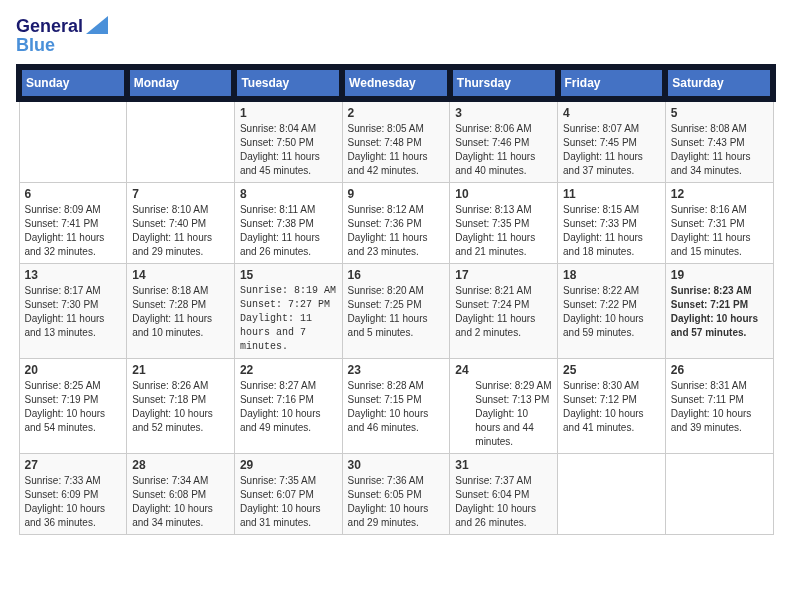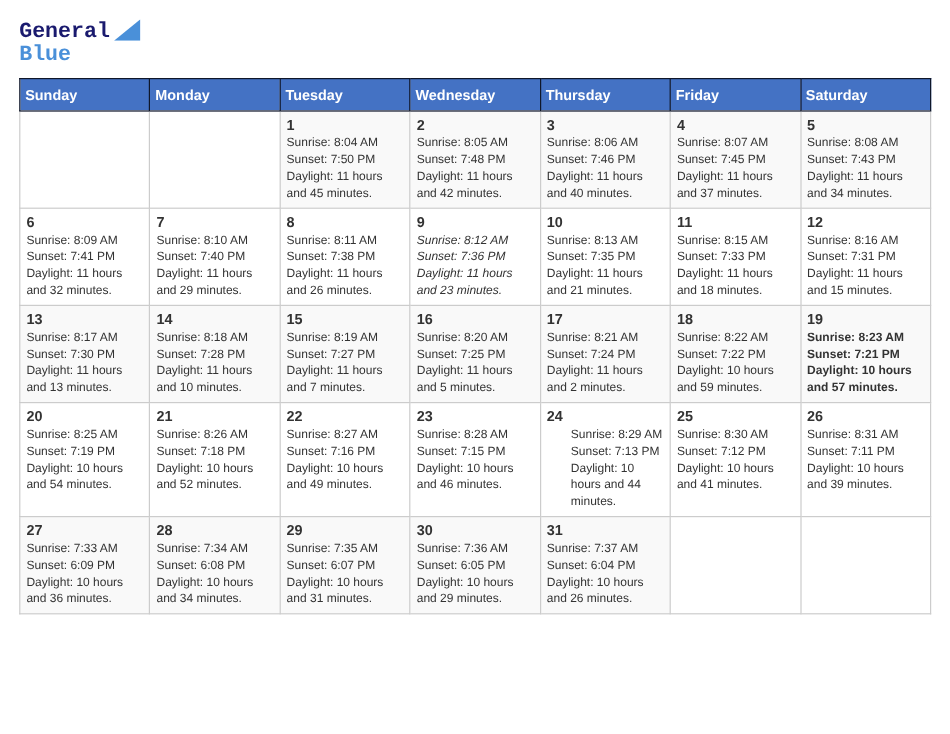--- a/index.html
+++ b/index.html
@@ -8,21 +8,20 @@
       background: #fff;
       width: 792px;
       min-height: 612px;
       padding: 16px;
     }
     .header {
       display: flex;
       justify-content: space-between;
       align-items: flex-start;
       margin-bottom: 8px;
-      font-family: Liberation Mono, monospace;
     }
     .logo {
       display: flex;
       align-items: center;
       gap: 4px;
     }
     .logo-text {
       font-size: 18px;
       font-weight: bold;
       color: #1a1a6e;
@@ -45,21 +44,21 @@
       border-collapse: collapse;
       table-layout: fixed;
     }
     thead tr th {
       background-color: #4472c4;
       color: #fff;
       font-size: 12px;
       font-weight: bold;
       padding: 6px 4px;
       text-align: left;
-      border: 1px solid #0f172a;
+      border: 6px solid #0f172a;
     }
     tbody tr td {
       vertical-align: top;
       border: 1px solid #ccc;
       padding: 4px 5px;
       font-size: 10.5px;
       color: #333;
       height: 80px;
       background: #fff;
     }
@@ -165,21 +164,21 @@
 Daylight: 11 hours and 29 minutes.</div>
         </td>
         <td>
           <span class="day-num">8</span>
           <div class="day-info" style="white-space: pre-line;">Sunrise: 8:11 AM
 Sunset: 7:38 PM
 Daylight: 11 hours and 26 minutes.</div>
         </td>
         <td>
           <span class="day-num">9</span>
-          <div class="day-info" style="white-space: pre-line; font-style: italic;">Sunrise: 8:12 AM
+          <div class="day-info" style="white-space: pre-line;">Sunrise: 8:12 AM
 Sunset: 7:36 PM
 Daylight: 11 hours and 23 minutes.</div>
         </td>
         <td>
           <span class="day-num">10</span>
           <div class="day-info" style="white-space: pre-line;">Sunrise: 8:13 AM
 Sunset: 7:35 PM
 Daylight: 11 hours and 21 minutes.</div>
         </td>
         <td>
@@ -203,21 +202,21 @@
 Daylight: 11 hours and 13 minutes.</div>
         </td>
         <td>
           <span class="day-num">14</span>
           <div class="day-info" style="white-space: pre-line;">Sunrise: 8:18 AM
 Sunset: 7:28 PM
 Daylight: 11 hours and 10 minutes.</div>
         </td>
         <td>
           <span class="day-num">15</span>
-          <div class="day-info" style="white-space: pre-line;">Sunrise: 8:19 AM
+          <div class="day-info" style="white-space: pre-line; font-family: Liberation Mono, monospace;">Sunrise: 8:19 AM
 Sunset: 7:27 PM
 Daylight: 11 hours and 7 minutes.</div>
         </td>
         <td>
           <span class="day-num">16</span>
           <div class="day-info" style="white-space: pre-line;">Sunrise: 8:20 AM
 Sunset: 7:25 PM
 Daylight: 11 hours and 5 minutes.</div>
         </td>
         <td>

